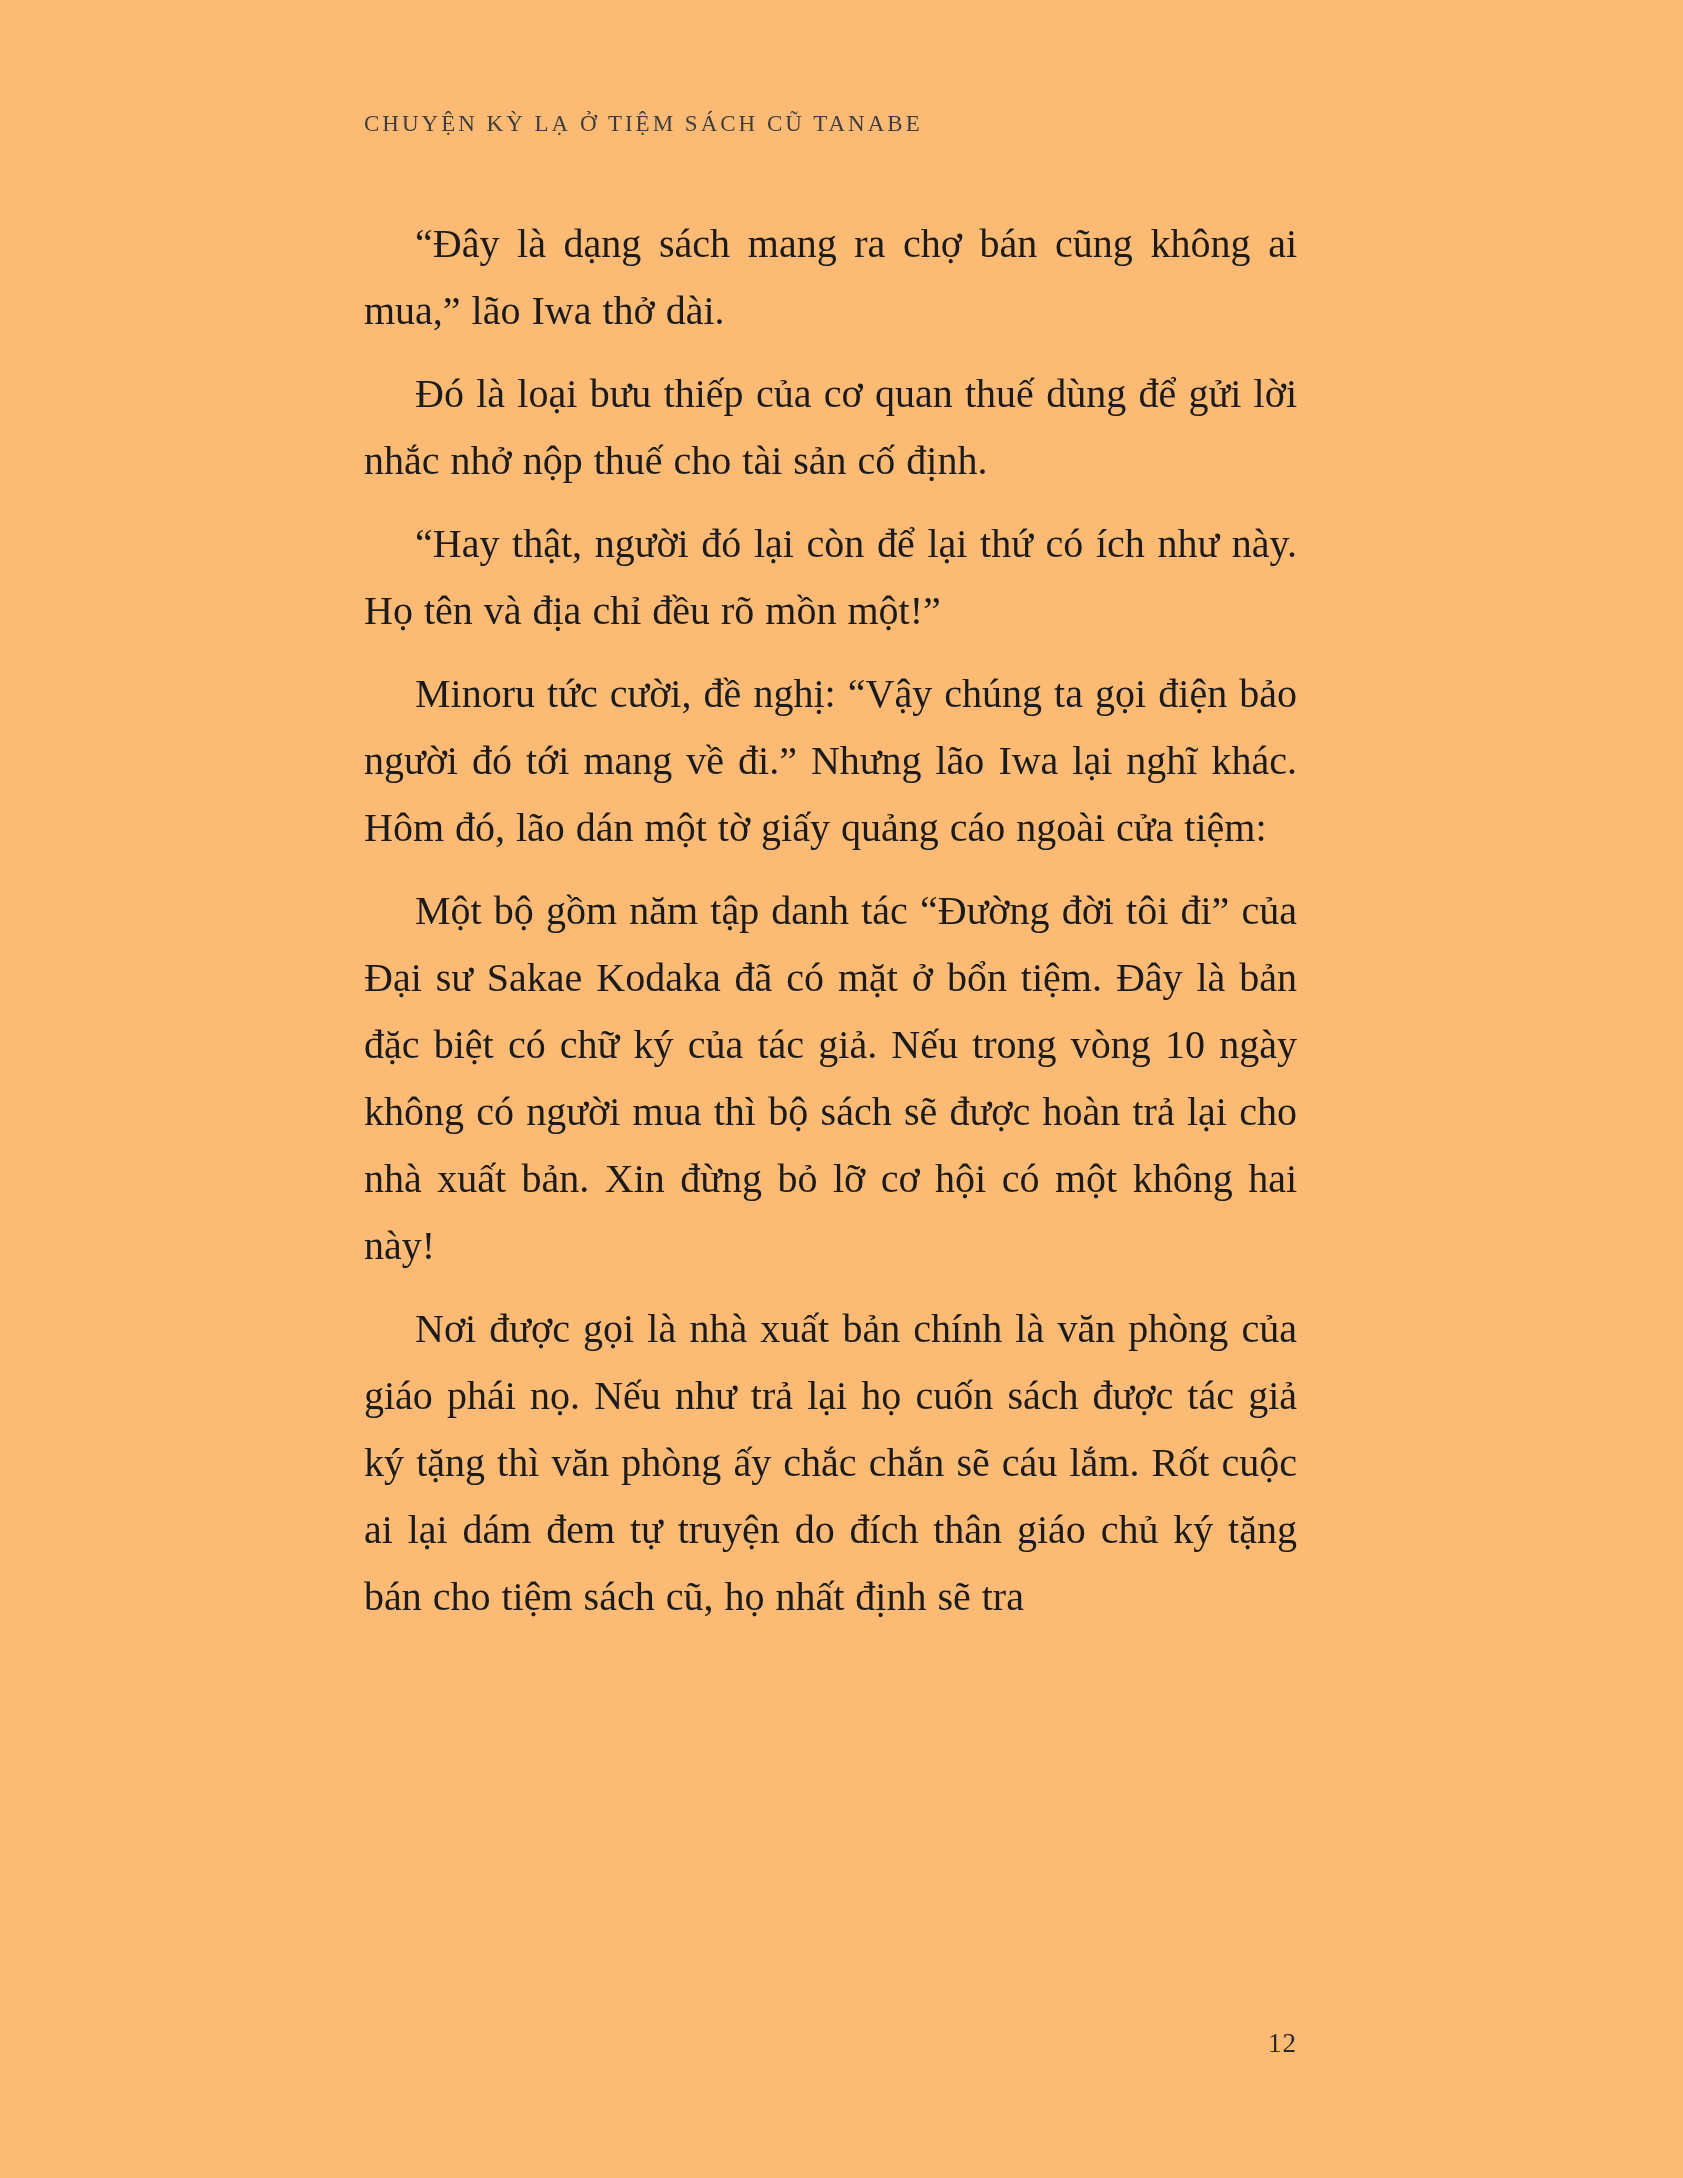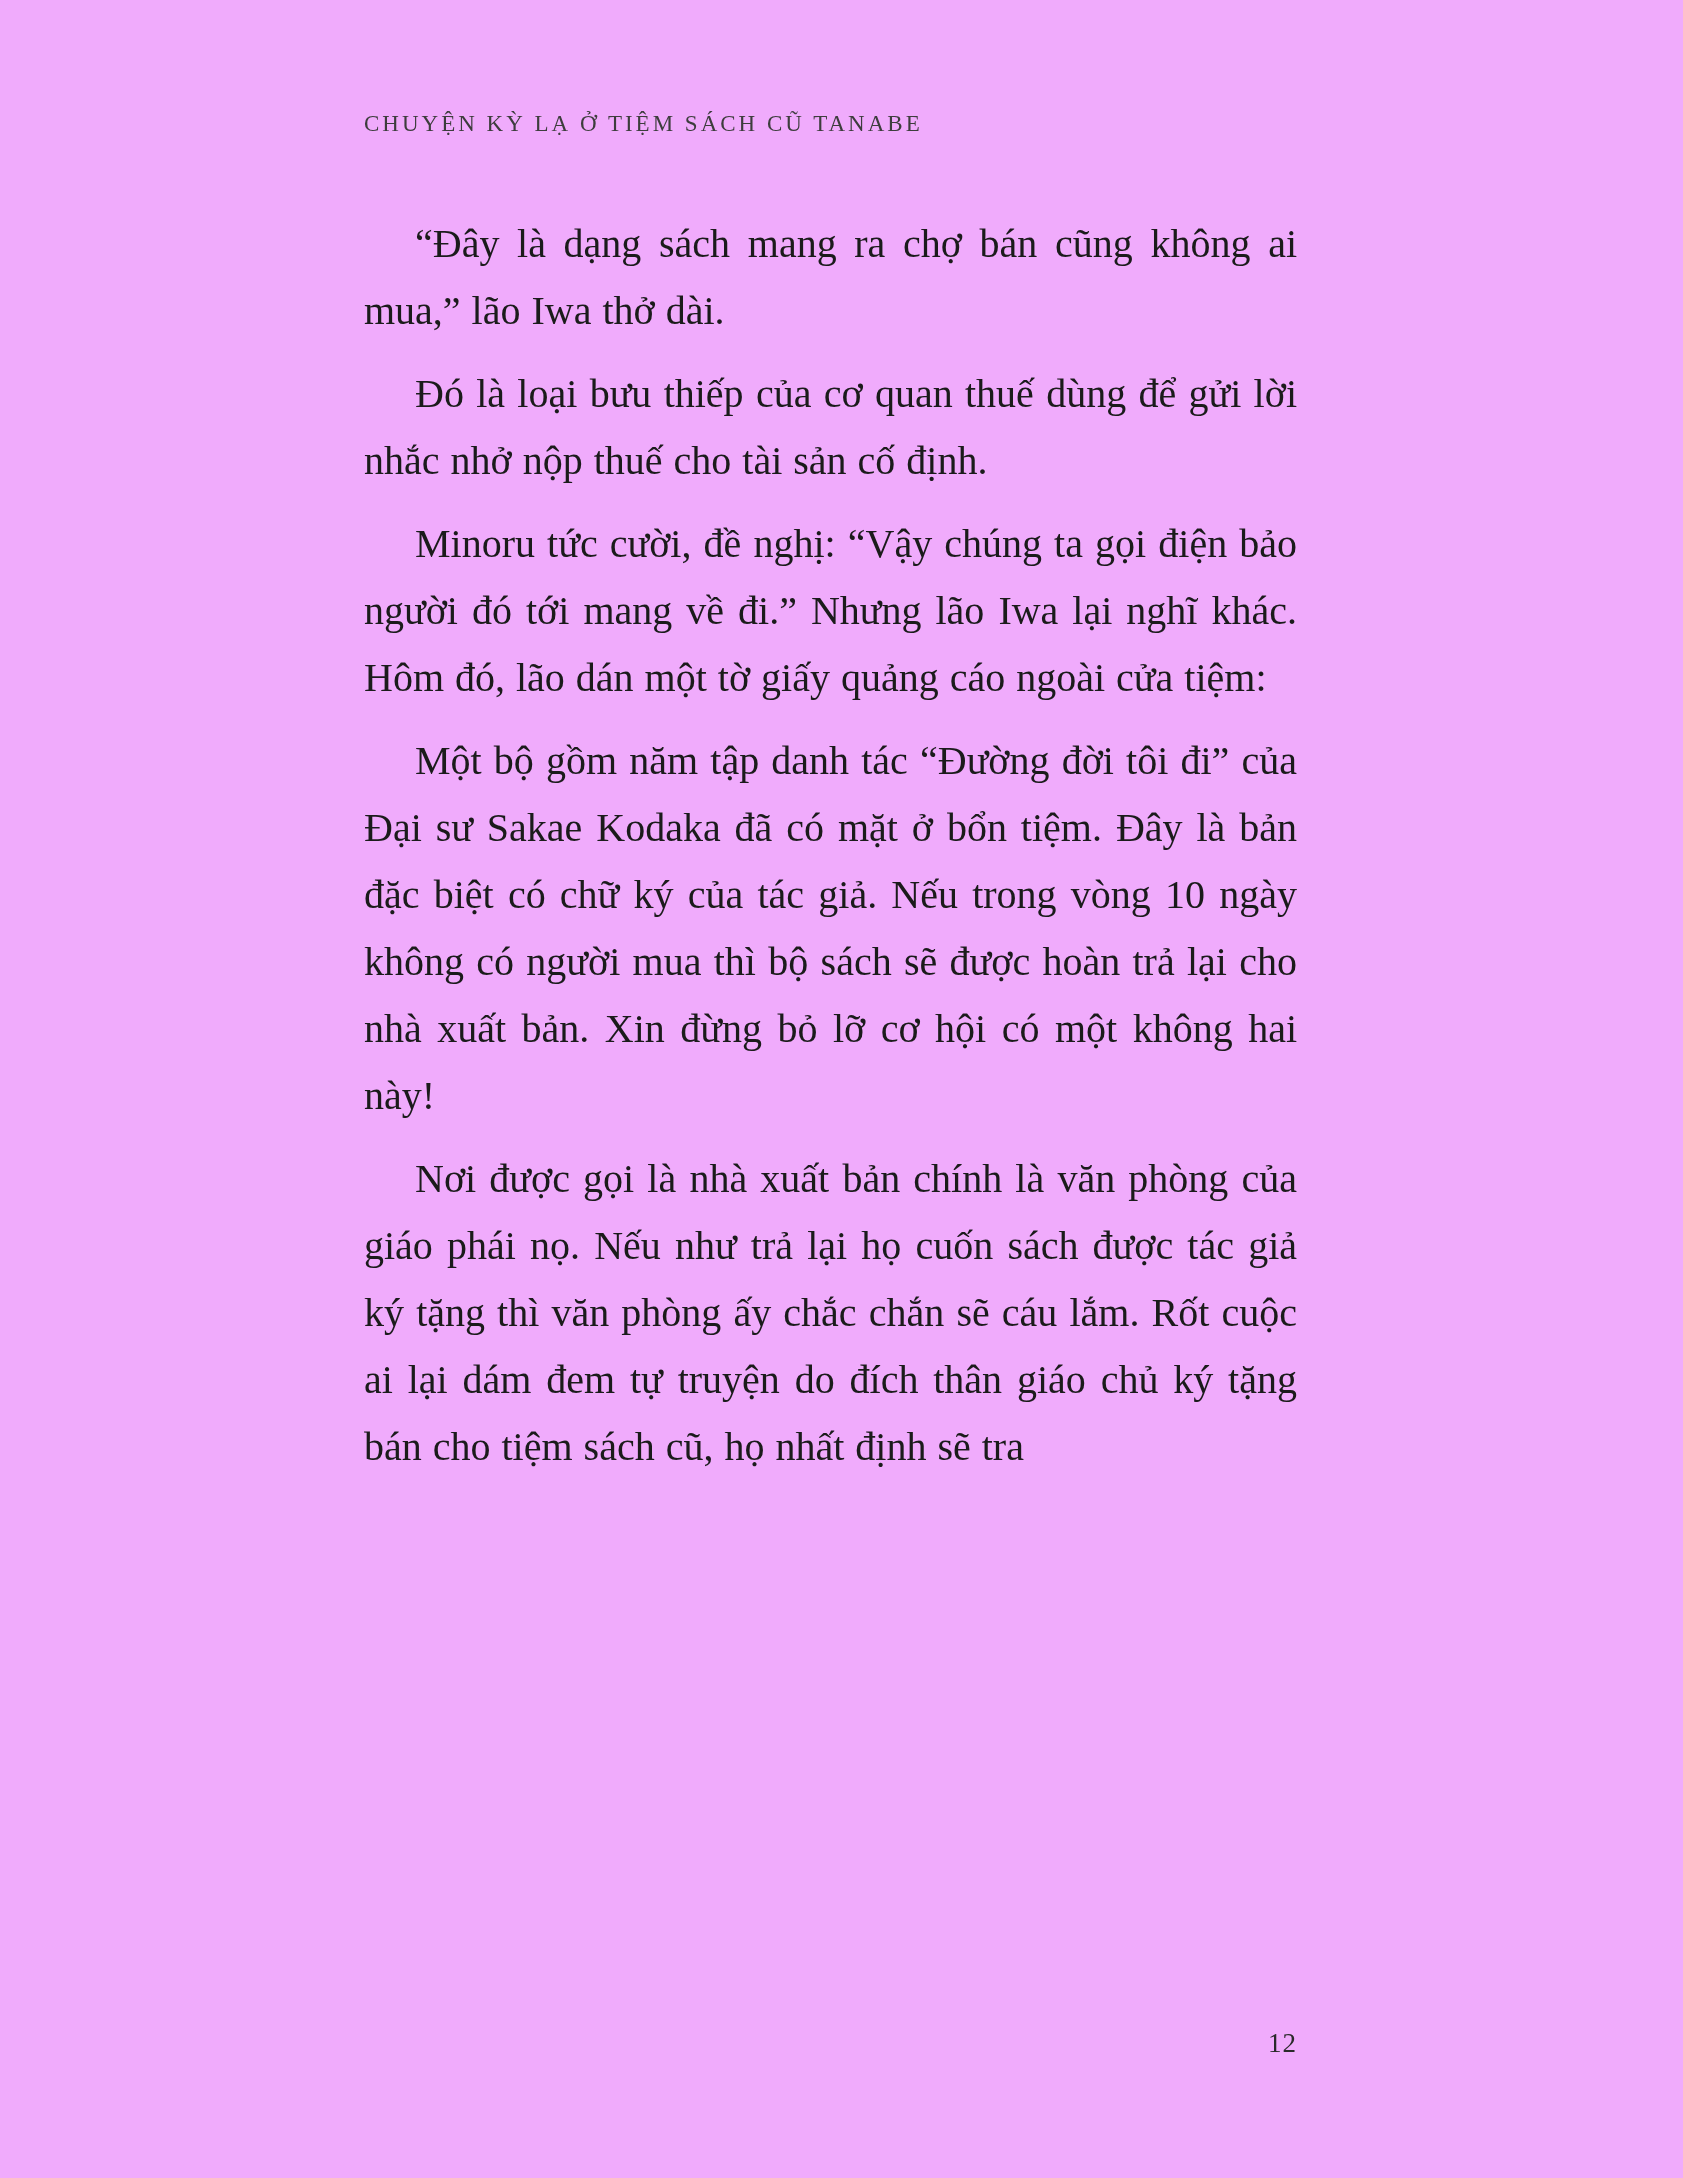--- a/index.html
+++ b/index.html
@@ -11,21 +11,21 @@
     width: 1683px;
     height: 2178px;
     position: relative;
     font-family: "Liberation Serif", "DejaVu Serif", serif;
     color: #1b1b1b;
     overflow: hidden;
   }
   .page {
     position: absolute;
     inset: 0;
-    background: #f0abfc;
+    background: #fdba74;
   }
   .running-header {
     position: absolute;
     left: 364px;
     top: 111px;
     width: 941px;
     font-size: 23px;
     letter-spacing: 3px;
     color: #3d3d3d;
     font-weight: 400;
@@ -62,20 +62,21 @@
 </head>
 <body>
 
 <div class="page">
 
   <div class="running-header">CHUYỆN KỲ LẠ Ở TIỆM SÁCH CŨ TANABE</div>
 
   <main class="body-text">
       <p class="para">“Đây là dạng sách mang ra chợ bán cũng không ai mua,” lão Iwa thở dài.</p>
       <p class="para">Đó là loại bưu thiếp của cơ quan thuế dùng để gửi lời nhắc nhở nộp thuế cho tài sản cố định.</p>
+      <p class="para">“Hay thật, người đó lại còn để lại thứ có ích như này. Họ tên và địa chỉ đều rõ mồn một!”</p>
       <p class="para">Minoru tức cười, đề nghị: “Vậy chúng ta gọi điện bảo người đó tới mang về đi.” Nhưng lão Iwa lại nghĩ khác. Hôm đó, lão dán một tờ giấy quảng cáo ngoài cửa tiệm:</p>
       <p class="para italic">Một bộ gồm năm tập danh tác “Đường đời tôi đi” của Đại sư Sakae Kodaka đã có mặt ở bổn tiệm. Đây là bản đặc biệt có chữ ký của tác giả. Nếu trong vòng 10 ngày không có người mua thì bộ sách sẽ được hoàn trả lại cho nhà xuất bản. Xin đừng bỏ lỡ cơ hội có một không hai này!</p>
       <p class="para">Nơi được gọi là nhà xuất bản chính là văn phòng của giáo phái nọ. Nếu như trả lại họ cuốn sách được tác giả ký tặng thì văn phòng ấy chắc chắn sẽ cáu lắm. Rốt cuộc ai lại dám đem tự truyện do đích thân giáo chủ ký tặng bán cho tiệm sách cũ, họ nhất định sẽ tra</p>
     </main>
 
   <div class="page-number">12</div>
 
 </div>
 
 

